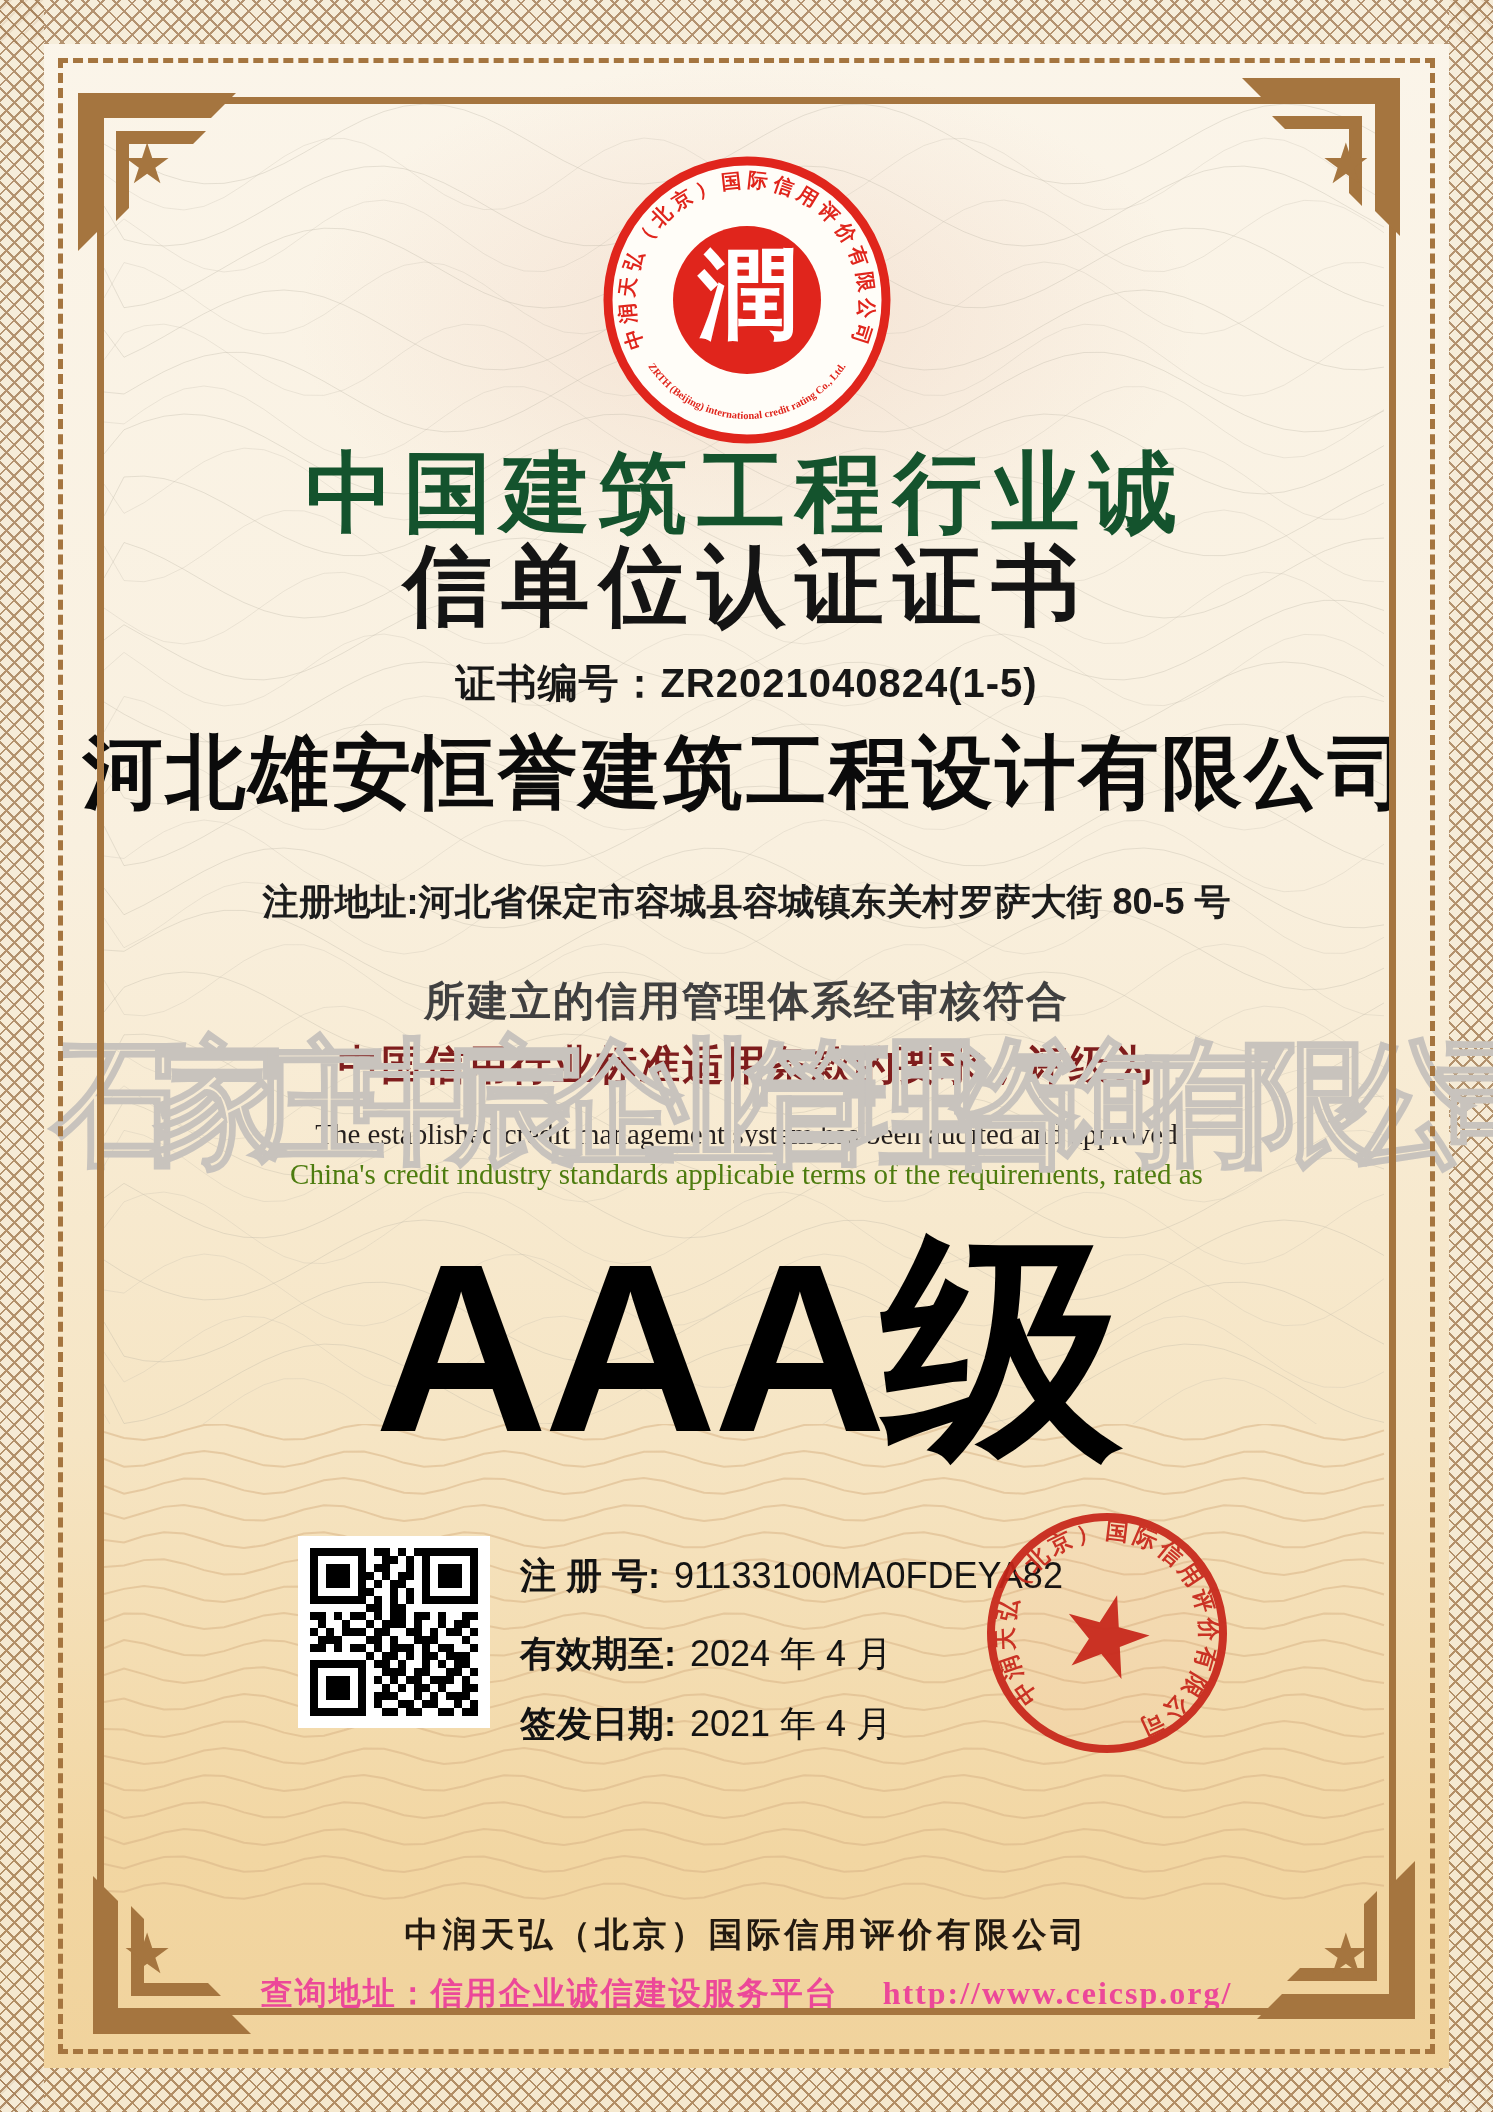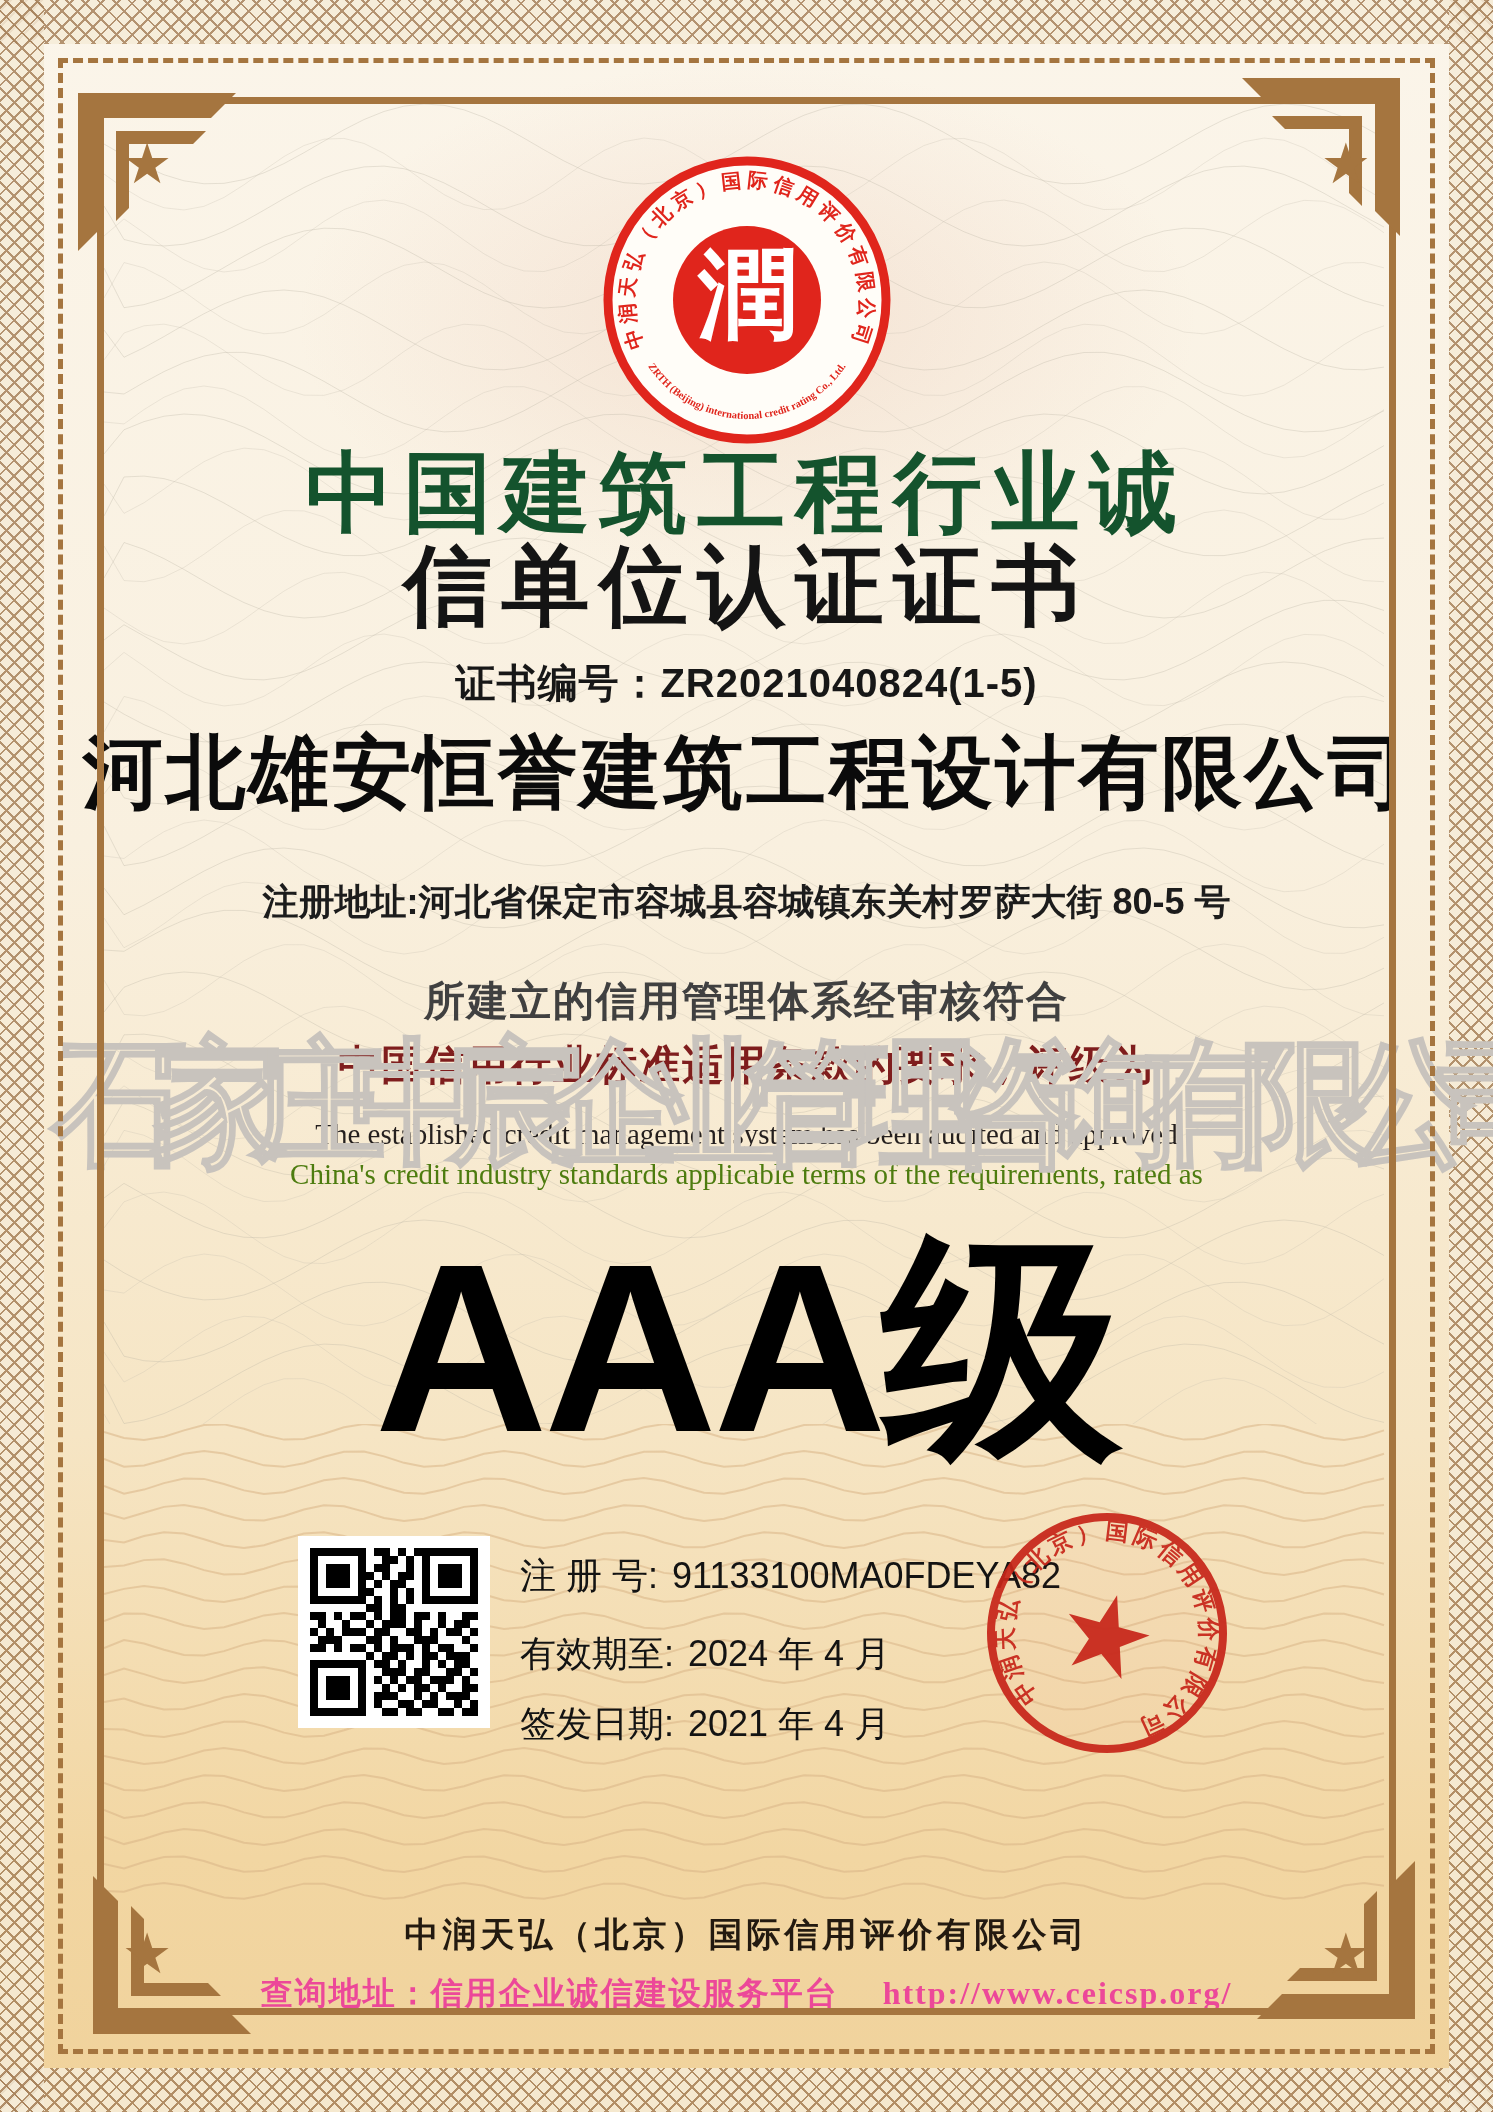--- a/index.html
+++ b/index.html
@@ -55,21 +55,21 @@
   .cnline2{top:1038px;font-size:41px;font-weight:700;color:#7f1d1d;letter-spacing:2px;}
   .enline1{top:1118px;font-size:29px;color:#241f1e;font-family:"Liberation Serif","DejaVu Serif",serif;}
   .enline2{top:1158px;font-size:29px;color:#4d7c0f;font-family:Liberation Serif, serif;}
   .rating{top:1228px;font-size:240px;line-height:1;font-weight:900;color:#000000;letter-spacing:-4px;}
   
   .qr-box{position:absolute;left:298px;top:1536px;background:#fff;padding:12px;z-index:2;}
   #qr-grid{display:grid;grid-template-columns:repeat(21,8px);grid-auto-rows:8px;}
   .qc{width:8px;height:8px;background:#fff;}
   .qc.b{background:#000;}
   .reg{position:absolute;left:520px;z-index:2;font-size:36px;color:#131313;white-space:nowrap;}
-  .reg .lab{font-weight:400;text-align:right;}
+  .reg .lab{font-weight:700;text-align:right;}
   .reg .val{margin-left:14px;}
   .reg.r1{top:1552px;}
   .reg.r2{top:1630px;}
   .reg.r3{top:1700px;}
   .stamp{position:absolute;left:972px;top:1498px;z-index:3;opacity:.93;}
   
   .footer1{top:1912px;font-size:34px;font-weight:700;color:#231a10;letter-spacing:4px;
     font-family:"Liberation Serif","DejaVu Serif",serif;}
   .footer2{top:1972px;font-size:32px;font-weight:700;color:#ec4899;letter-spacing:2px;
     font-family:"Liberation Serif","DejaVu Serif",serif;}

